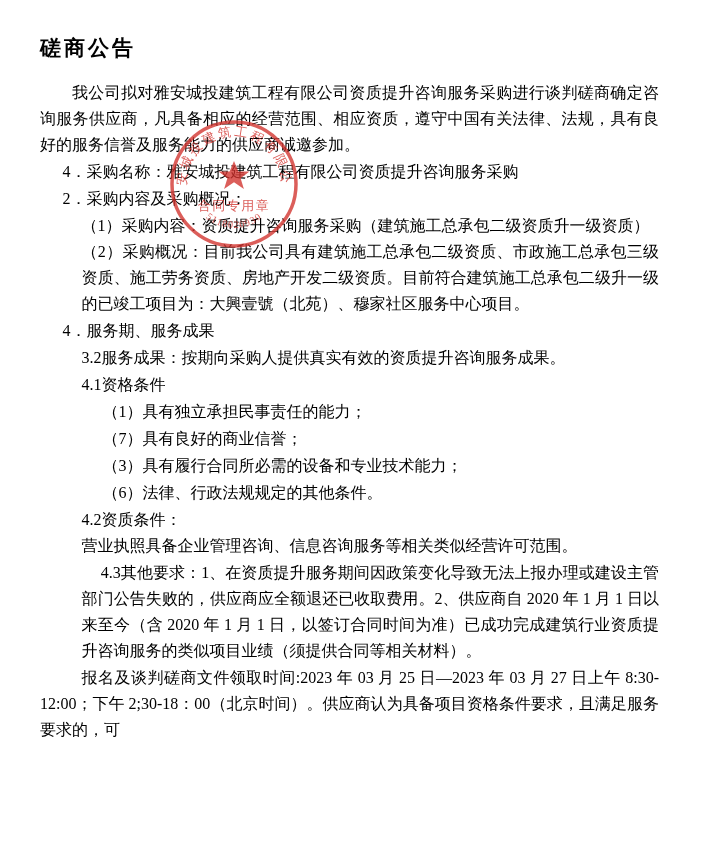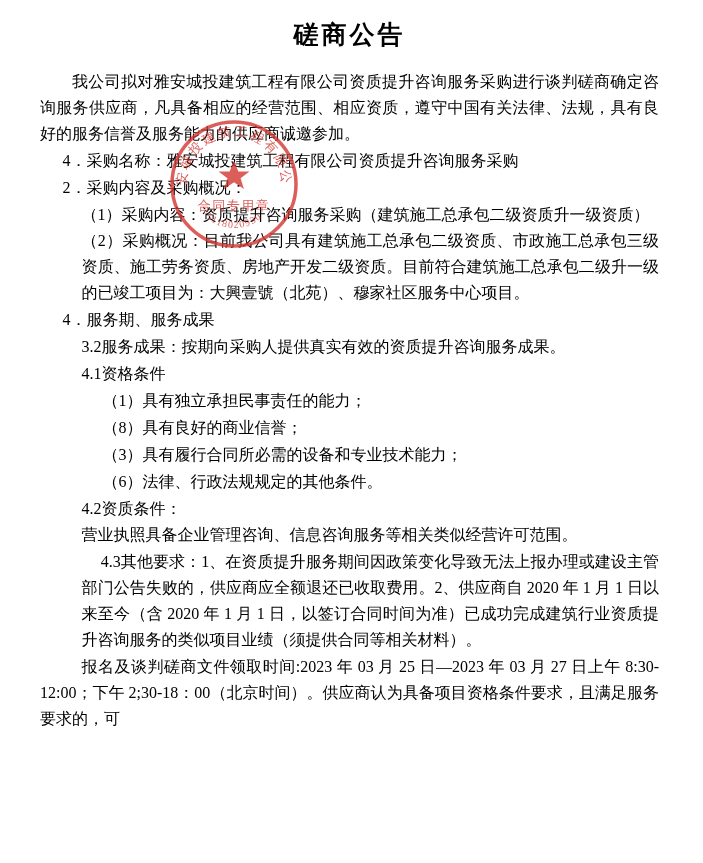--- a/index.html
+++ b/index.html
@@ -17,25 +17,24 @@
     height: 863px;
     overflow: hidden;
     background: #fff;
     box-sizing: border-box;
   }
   .doc {
     padding: 10px 44px 0 40px;
     box-sizing: border-box;
   }
   .doc-title {
-    text-align: center;
-    font-size: 25px;
+    font-size: 21px;
     font-weight: bold;
     letter-spacing: 3px;
-    margin: 8px 0 18px 0;
+    margin: 24px 0 18px 0;
     font-family: "Liberation Serif", "DejaVu Serif", serif;
   }
   p {
     margin: 0 0 2px 0;
     font-size: 16px;
     line-height: 1.62;
     text-align: justify;
     text-justify: inter-ideograph;
   }
   .para { text-indent: 2em; }
@@ -78,21 +77,21 @@
 
     <p class="lvl1 block">4．服务期、服务成果</p>
 
 
     <p class="lvl2 block">3.2服务成果：按期向采购人提供真实有效的资质提升咨询服务成果。</p>
 
 
     <p class="lvl2 block">4.1资格条件</p>
 
     <p class="lvl-item block">（1）具有独立承担民事责任的能力；</p>
-    <p class="lvl-item block">（8）具有良好的商业信誉；</p>
+    <p class="lvl-item block">（7）具有良好的商业信誉；</p>
     <p class="lvl-item block">（3）具有履行合同所必需的设备和专业技术能力；</p>
     <p class="lvl-item block">（6）法律、行政法规规定的其他条件。</p>
 
     <p class="lvl2 block">4.2资质条件：</p>
     <p class="lvl2 block">营业执照具备企业管理咨询、信息咨询服务等相关类似经营许可范围。</p>
 
     <p class="lvl3 block" style="text-indent:1.2em;">4.3其他要求：1、在资质提升服务期间因政策变化导致无法上报办理或建设主管部门公告失败的，供应商应全额退还已收取费用。2、供应商自 2020 年 1 月 1 日以来至今（含 2020 年 1 月 1 日，以签订合同时间为准）已成功完成建筑行业资质提升咨询服务的类似项目业绩（须提供合同等相关材料）。</p>
 
     <p class="lvl2 block" style="padding-left:0; text-indent:2.6em;">报名及谈判磋商文件领取时间:2023 年 03 月 25 日—2023 年 03 月 27 日上午 8:30-12:00；下午 2;30-18：00（北京时间）。供应商认为具备项目资格条件要求，且满足服务要求的，可</p>
 

